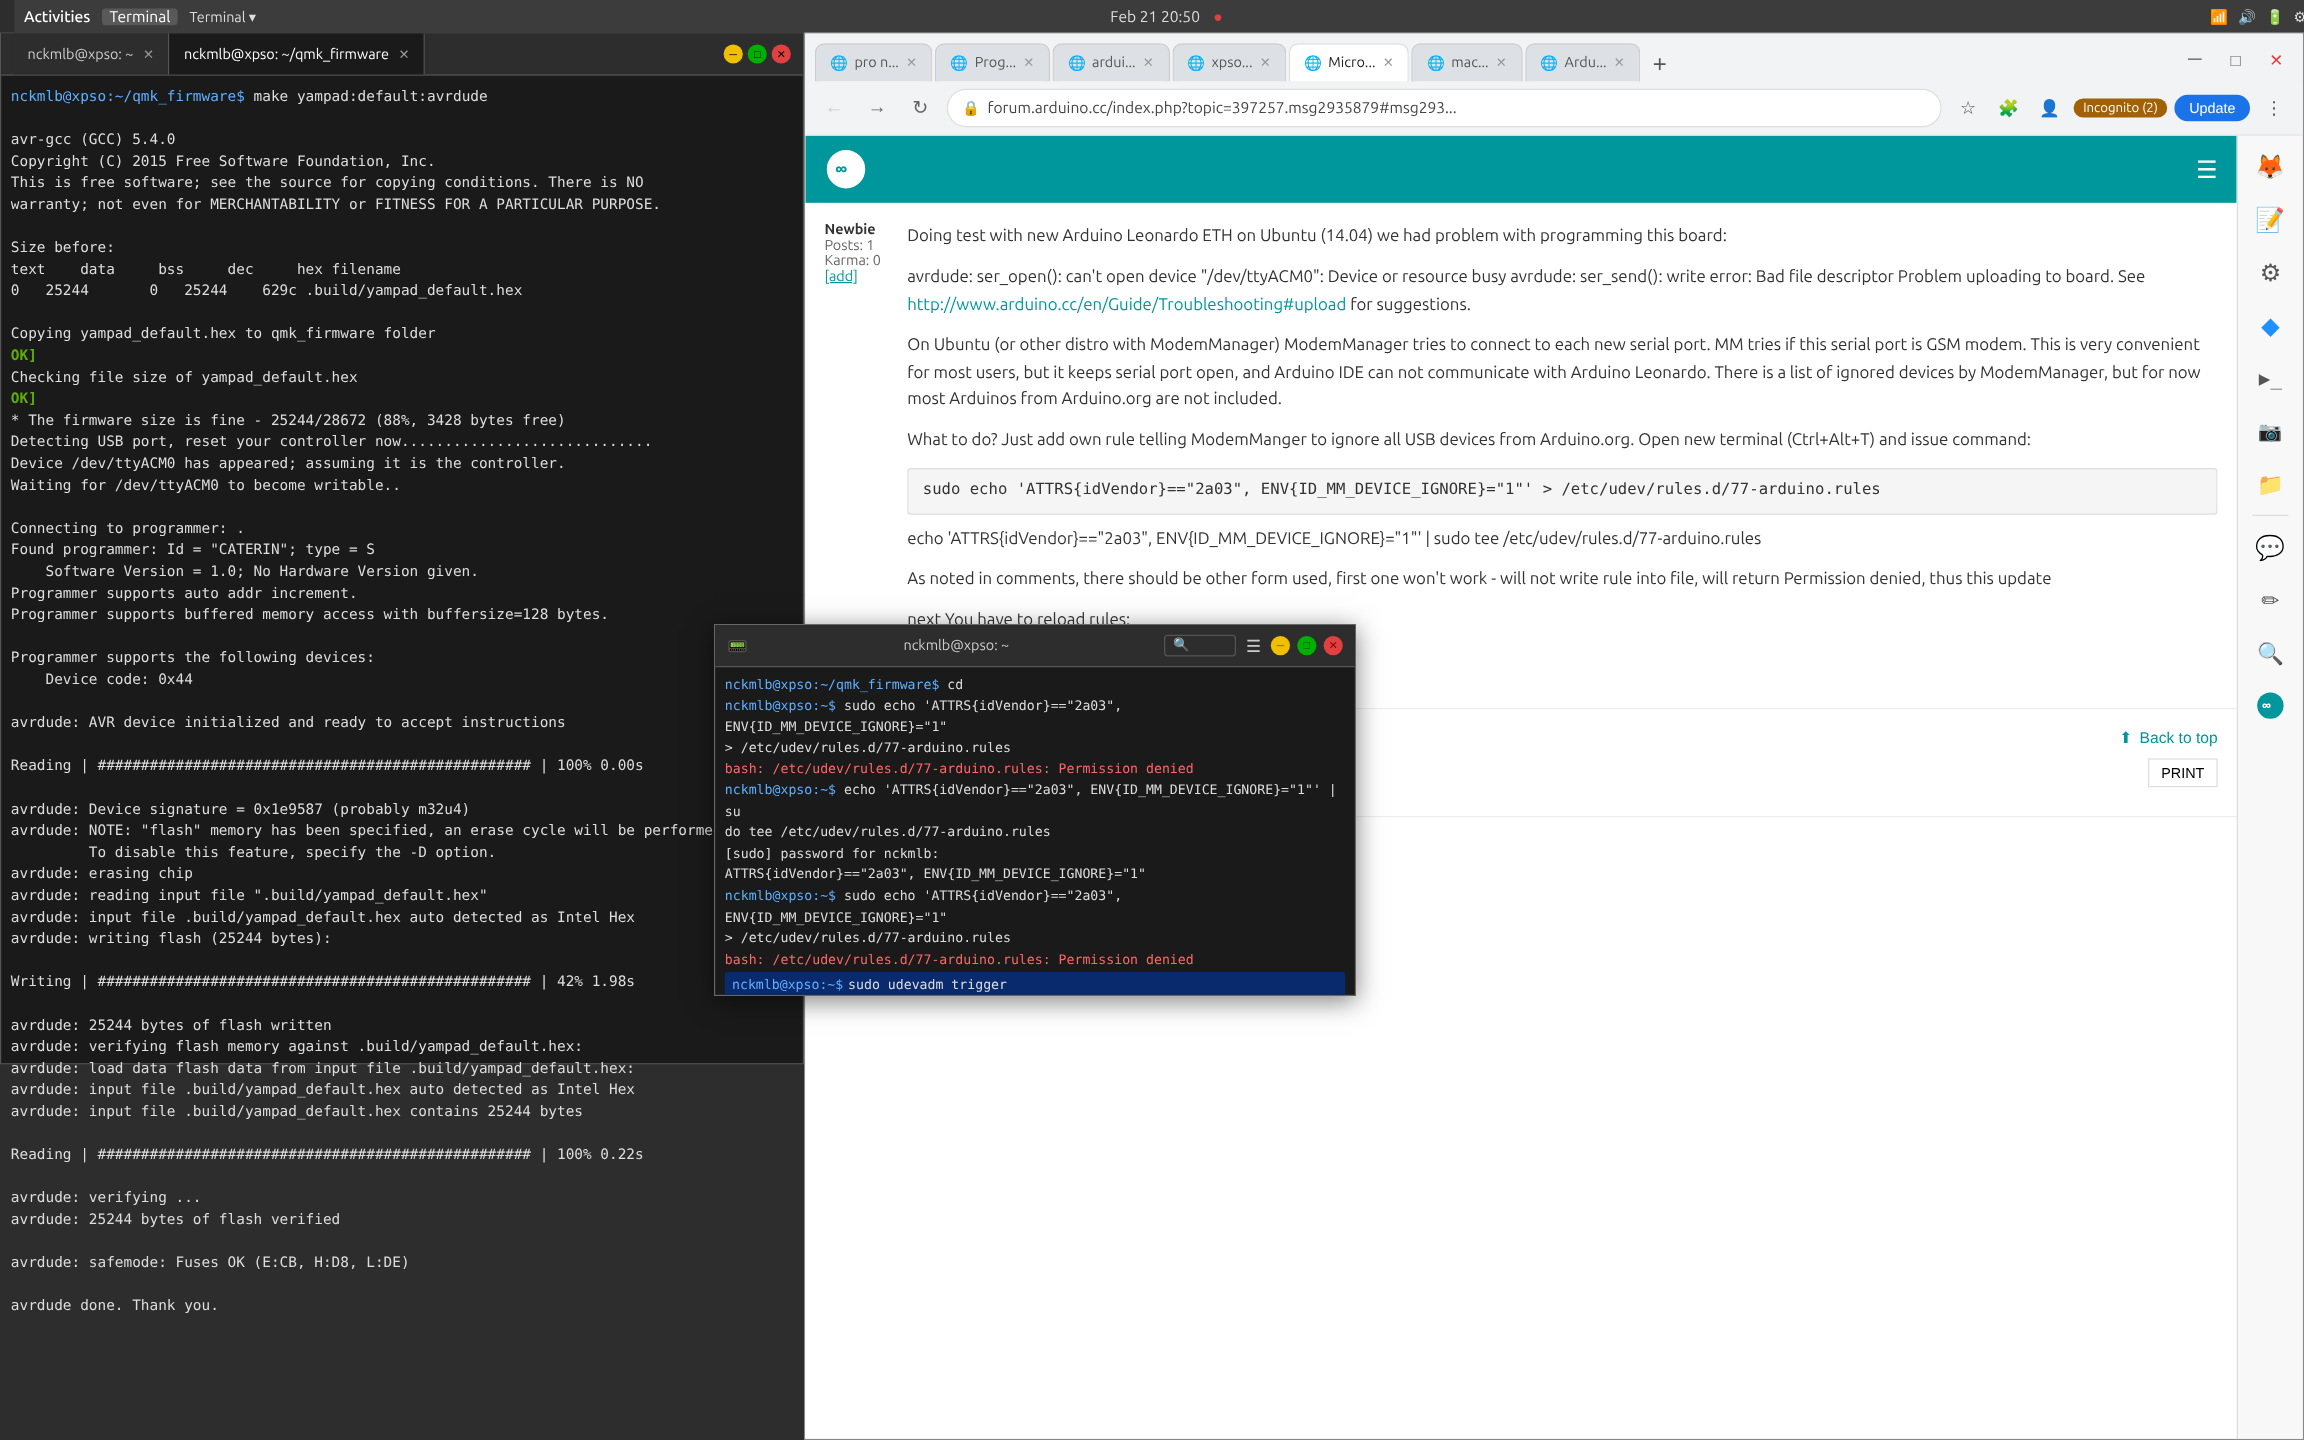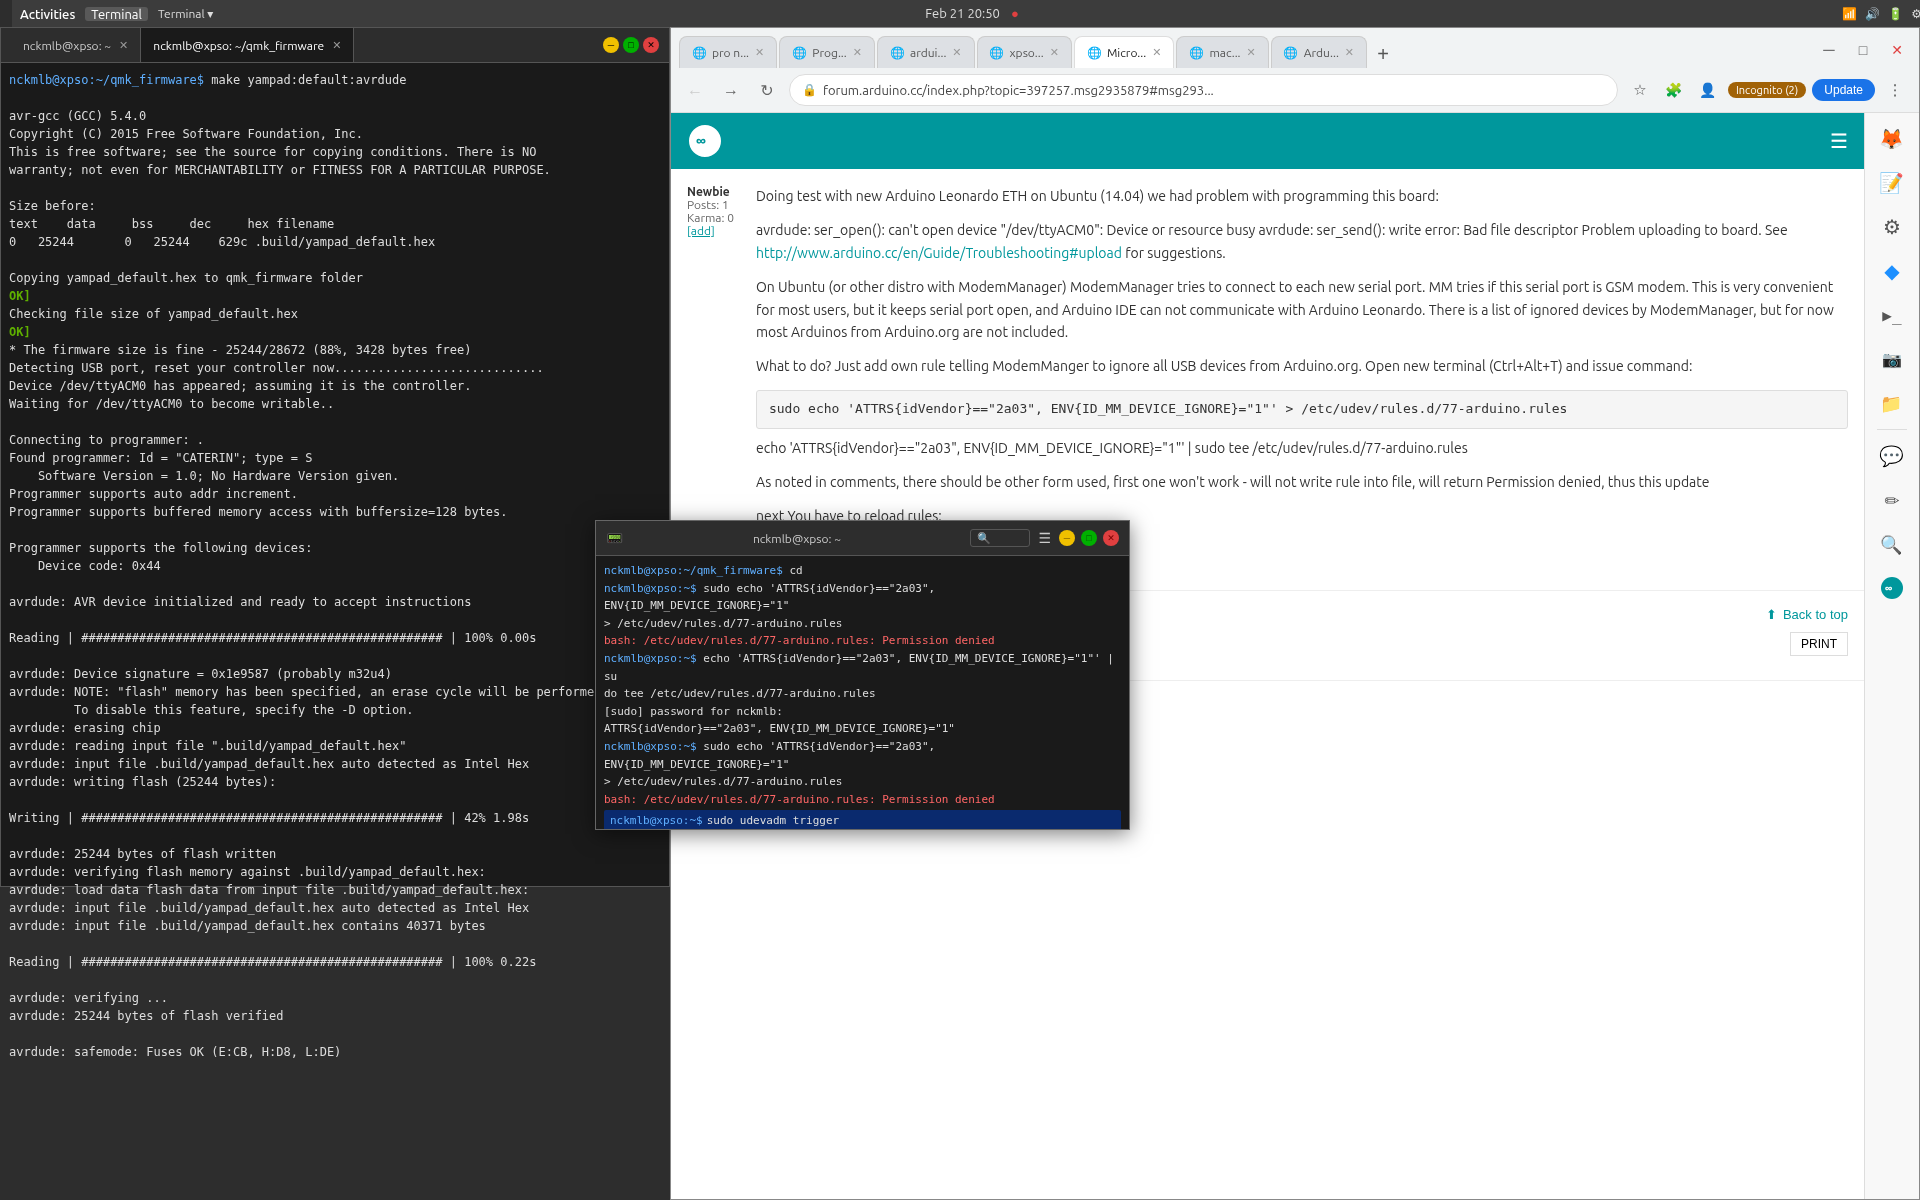--- a/index.html
+++ b/index.html
@@ -257,29 +257,30 @@
     <div>avrdude: reading input file ".build/yampad_default.hex"</div>
     <div>avrdude: input file .build/yampad_default.hex auto detected as Intel Hex</div>
     <div>avrdude: writing flash (25244 bytes):</div>
     <div>&nbsp;</div>
     <div>Writing |  ################################################## | 42% 1.98s</div>
     <div>&nbsp;</div>
     <div>avrdude: 25244 bytes of flash written</div>
     <div>avrdude: verifying flash memory against .build/yampad_default.hex:</div>
     <div>avrdude: load data flash data from input file .build/yampad_default.hex:</div>
     <div>avrdude: input file .build/yampad_default.hex auto detected as Intel Hex</div>
-    <div>avrdude: input file .build/yampad_default.hex contains 40371 bytes</div>
+    <div>avrdude: input file .build/yampad_default.hex contains 25244 bytes</div>
     <div>&nbsp;</div>
     <div>Reading |  ################################################## | 100% 0.22s</div>
     <div>&nbsp;</div>
     <div>avrdude: verifying ...</div>
     <div>avrdude: 25244 bytes of flash verified</div>
     <div>&nbsp;</div>
     <div>avrdude: safemode: Fuses OK (E:CB, H:D8, L:DE)</div>
     <div>&nbsp;</div>
+    <div>avrdude done.  Thank you.</div>
   </div>
 </div>
 
 <div class="browser">
 
   <div class="browser-chrome">
     <div class="browser-tabs">
       <div class="browser-tab">
         <span class="tab-favicon">🌐</span>
         <span>pro n...</span>

